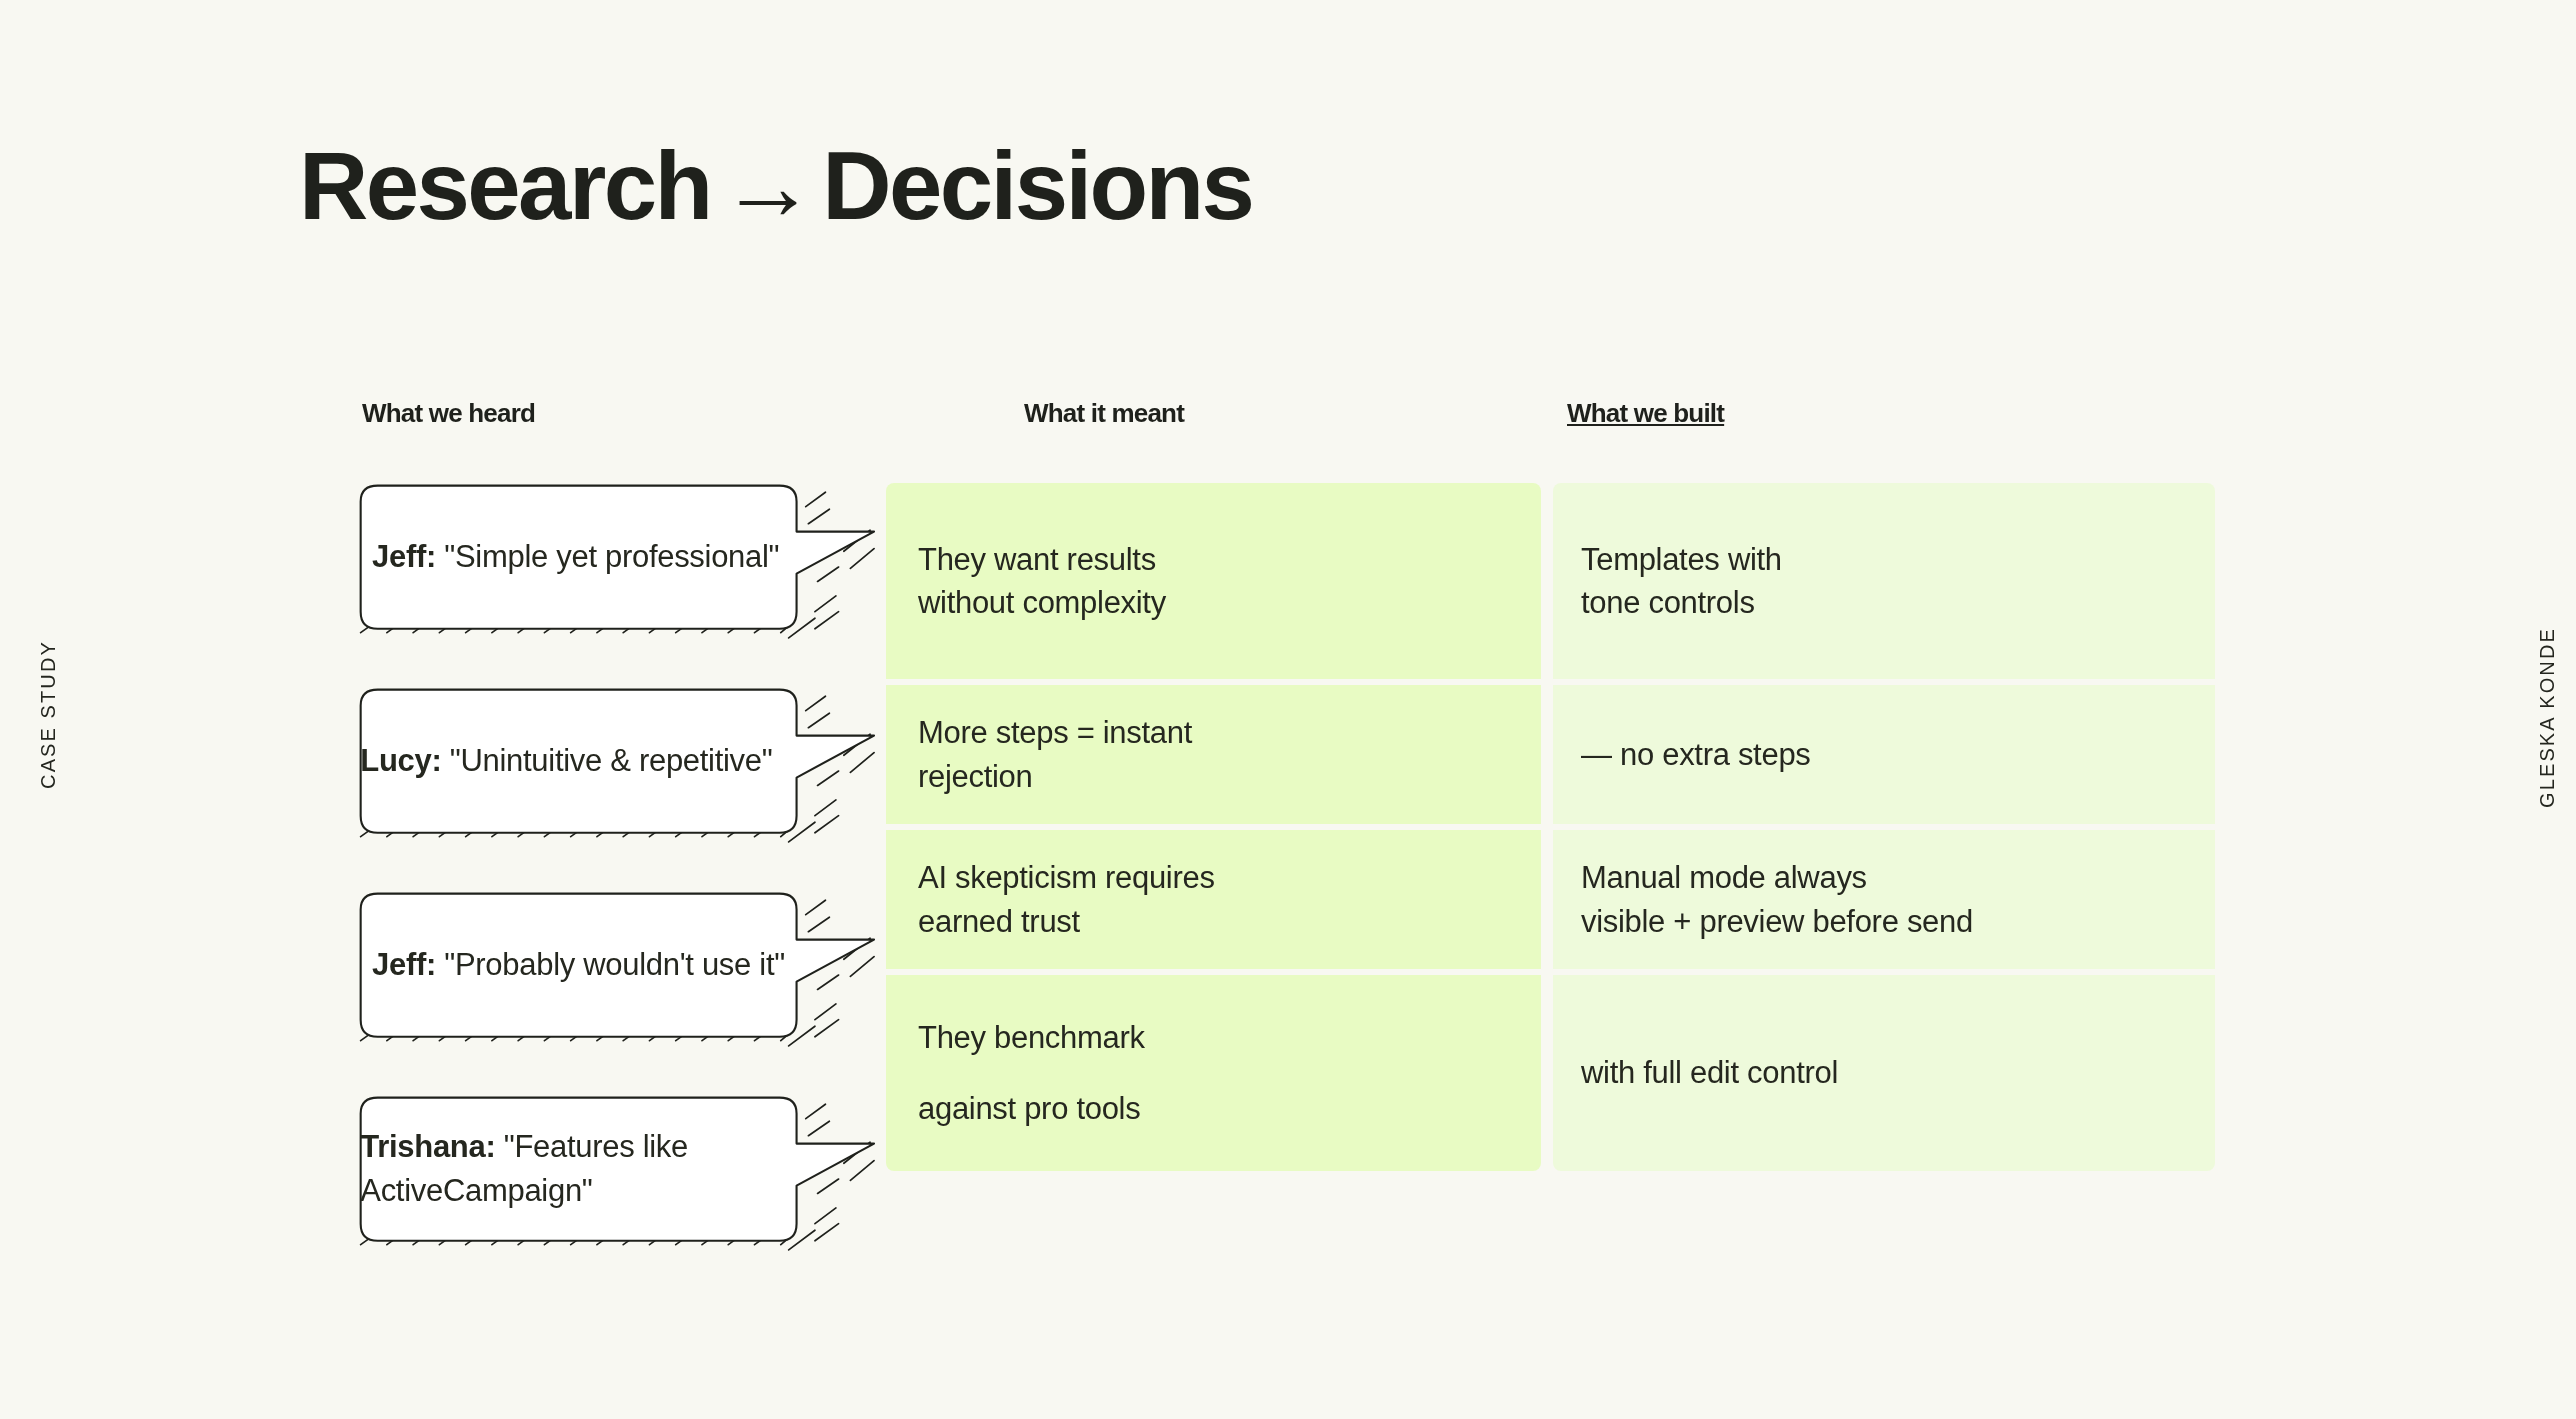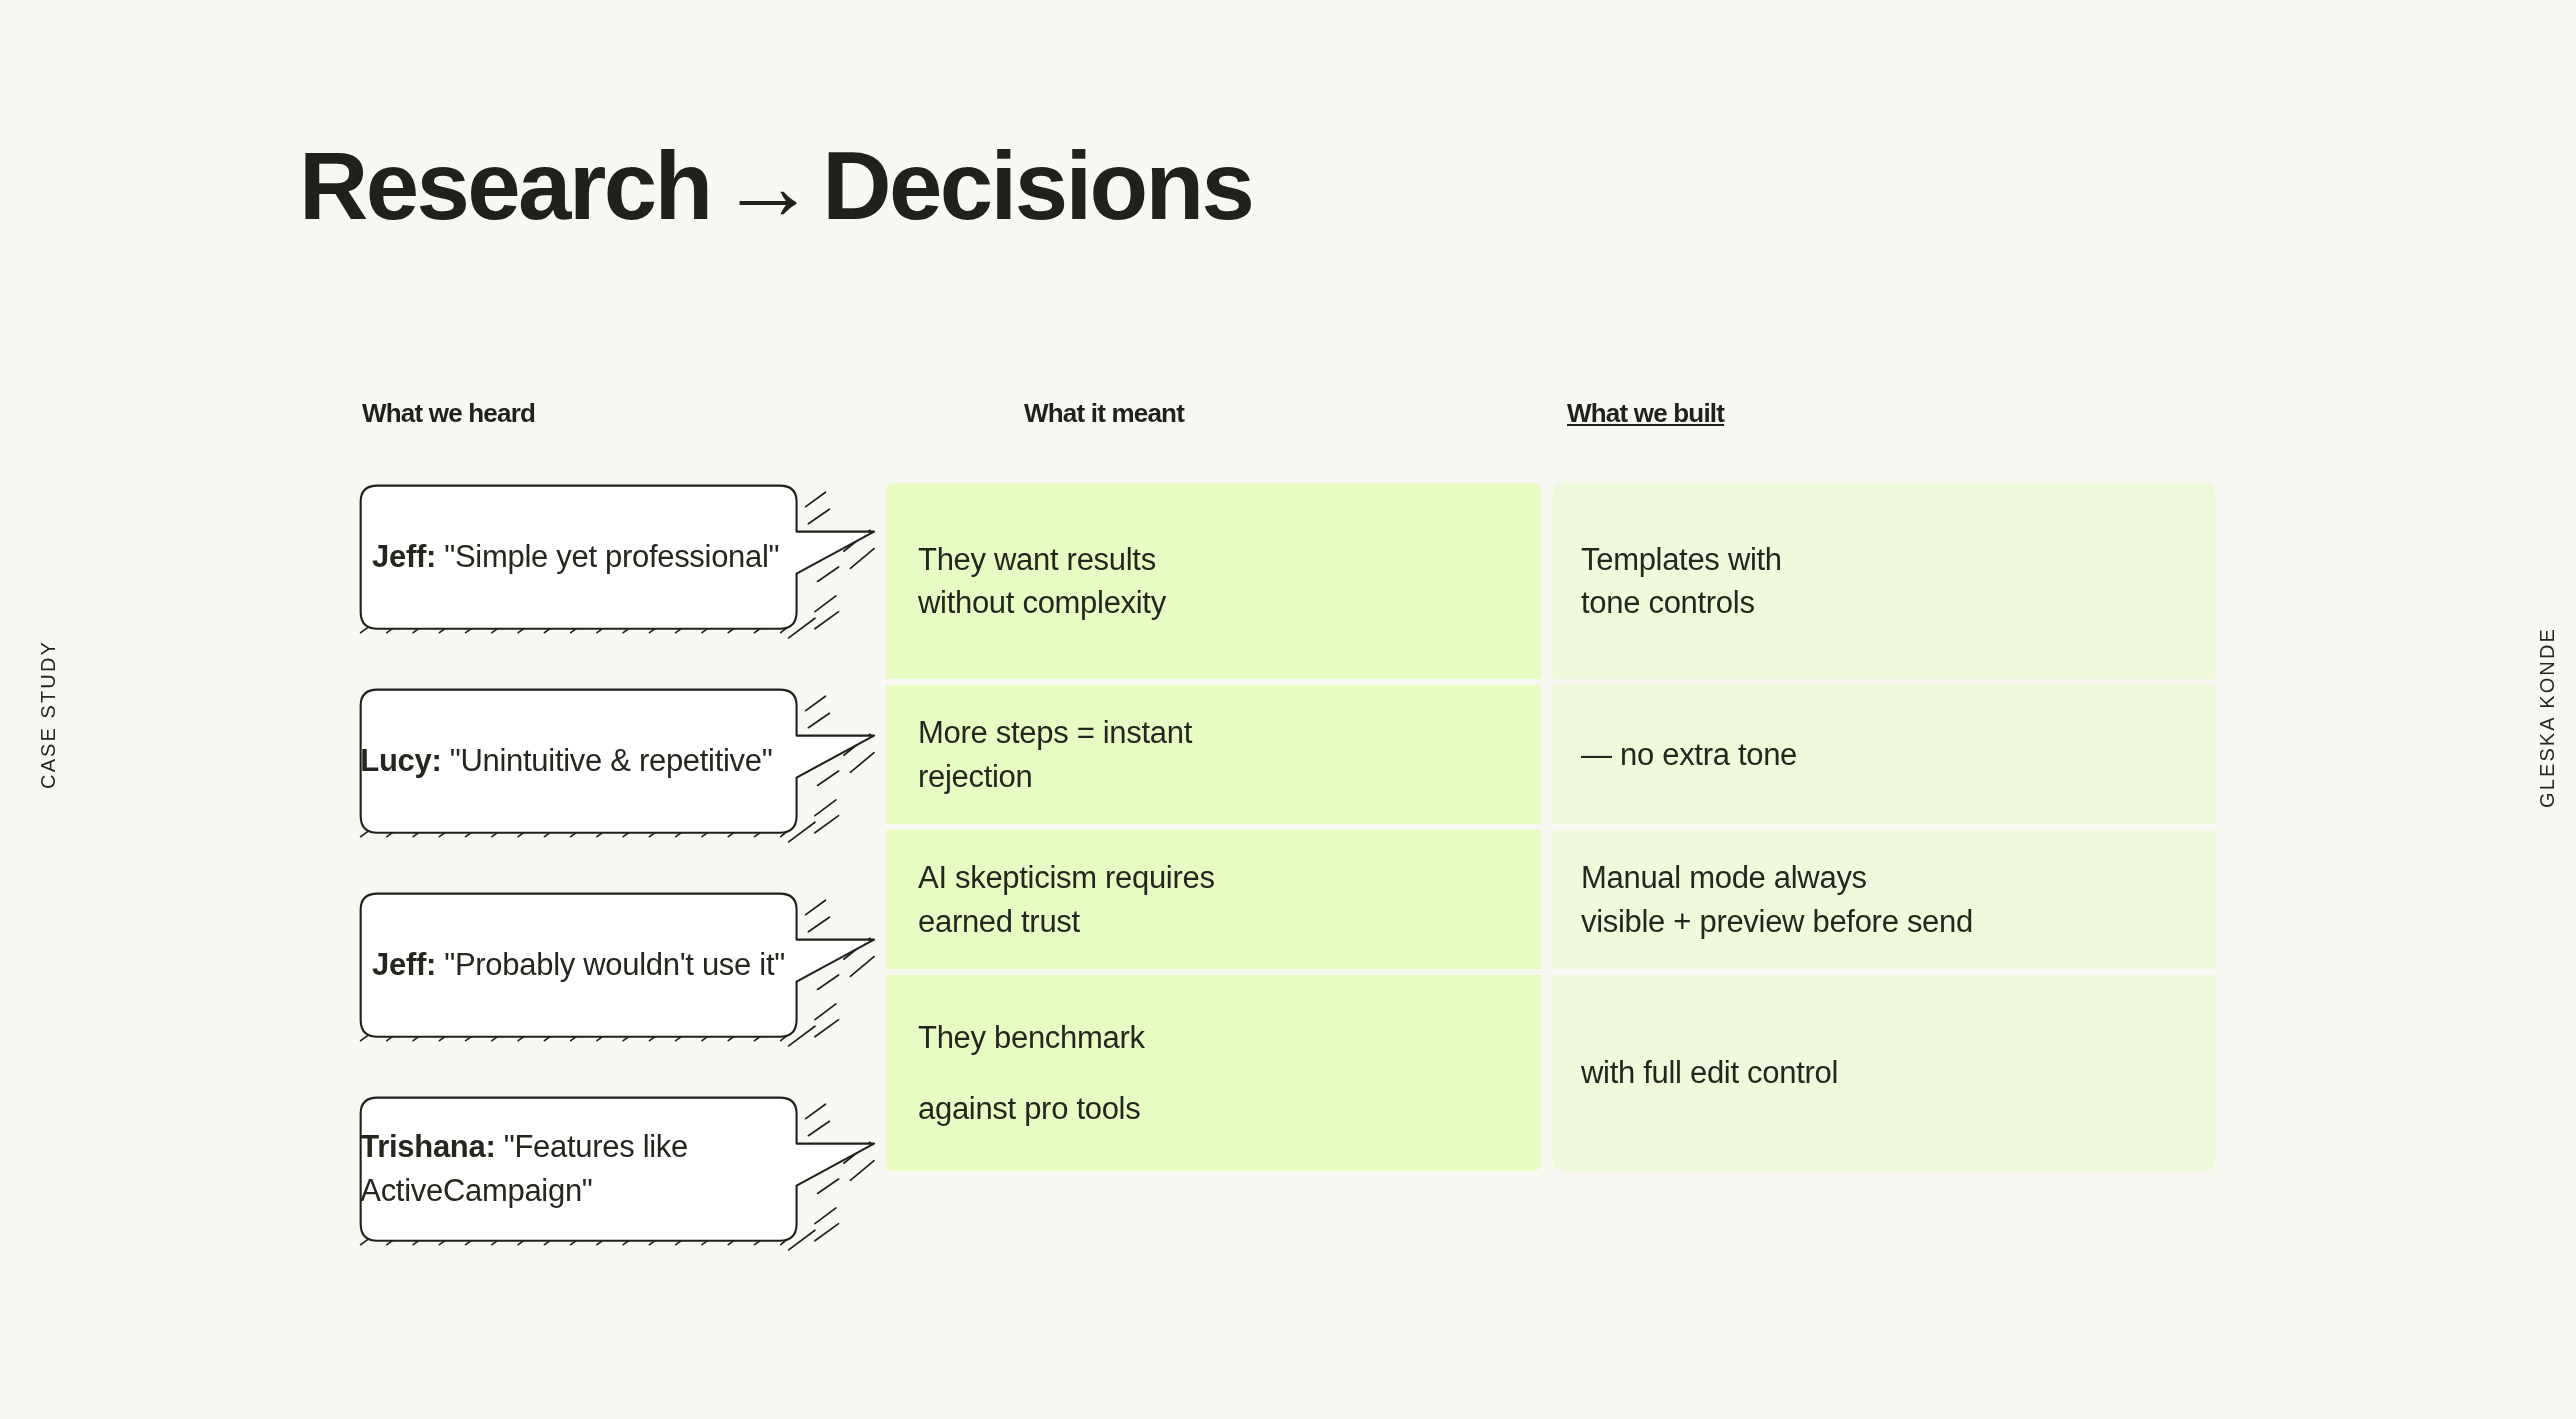--- a/index.html
+++ b/index.html
@@ -227,21 +227,21 @@
         <span class="line">tone controls</span>
       </div>
     </div>
 
     <div class="grid-row">
       <div class="cell meant r1">
         <span class="line">More steps = instant</span>
         <span class="line">rejection</span>
       </div>
       <div class="cell built r1">
-        <span class="line">— no extra tone</span>
+        <span class="line">— no extra steps</span>
       </div>
     </div>
 
     <div class="grid-row">
       <div class="cell meant r2">
         <span class="line">AI skepticism requires</span>
         <span class="line">earned trust</span>
       </div>
       <div class="cell built r2">
         <span class="line">Manual mode always</span>

